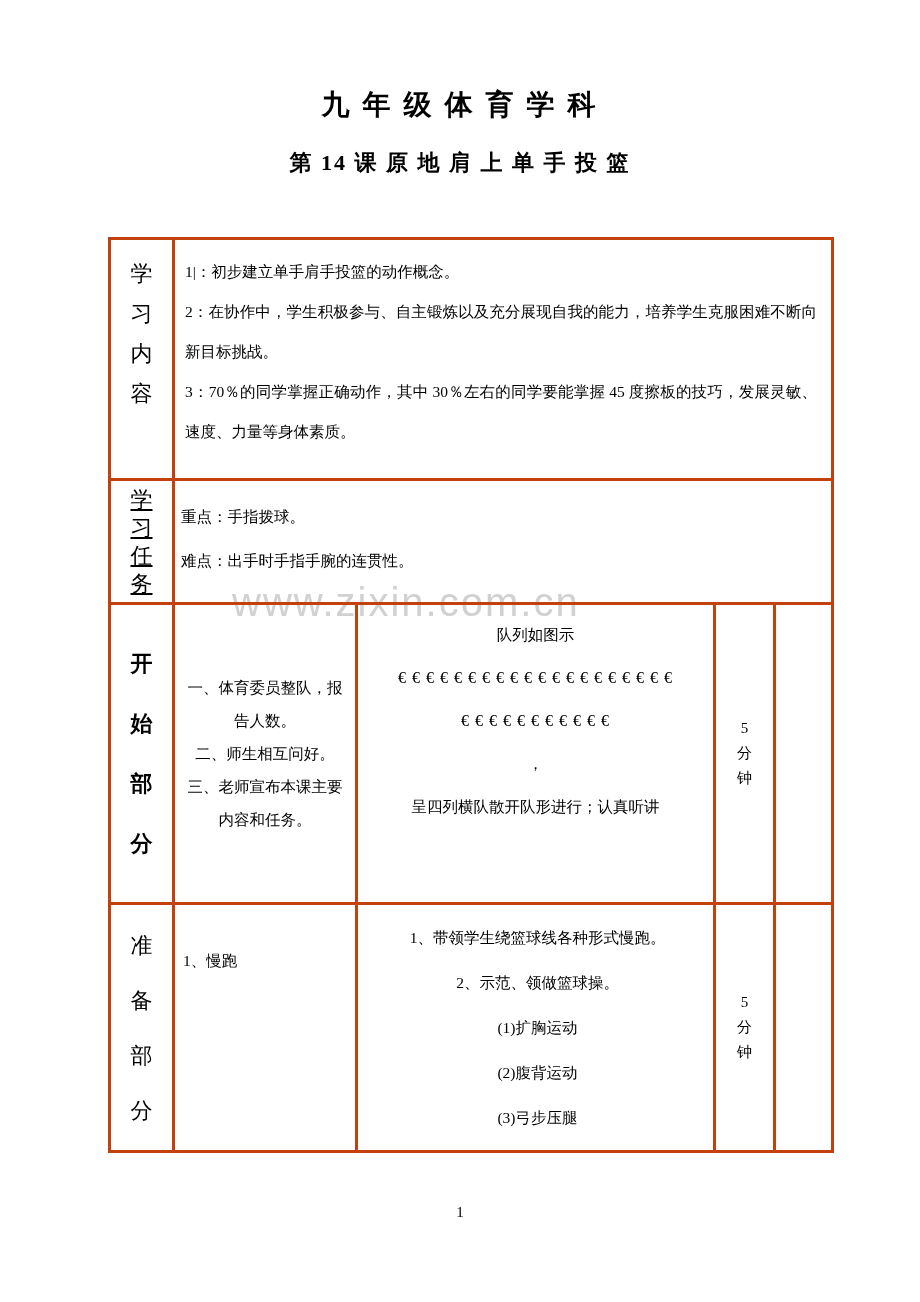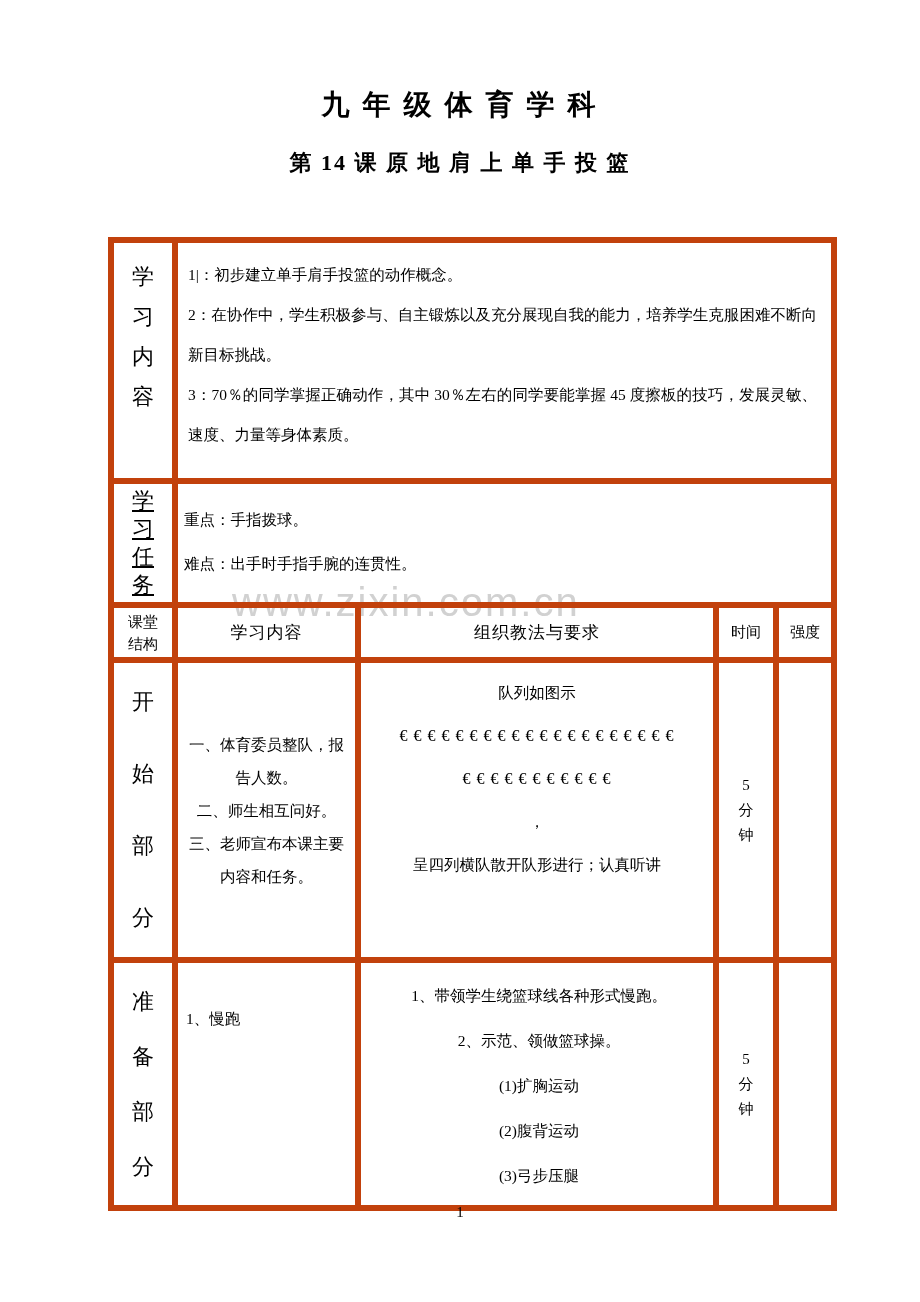--- a/index.html
+++ b/index.html
@@ -22,28 +22,28 @@
     font-family:"Liberation Sans","DejaVu Sans",sans-serif;
     font-size:40px; color:#c9c9c9; letter-spacing:2px; opacity:.85;
     white-space:nowrap;
   }
   table.lesson {
     position:absolute; top:237px; left:108px; width:723px;
     border-collapse:collapse; table-layout:fixed;
   }
   col.c1 { width:64px; } col.c2 { width:183px; } col.c3 { width:358px; }
   col.c4 { width:60px; } col.c5 { width:58px; }
-  td { border:6px solid #c2410c; font-size:15.5px; vertical-align:middle; background:transparent; }
+  td { border:3px solid #c2410c; font-size:15.5px; vertical-align:middle; background:transparent; }
 
   
   .label-cell { text-align:center; }
   .stack { width:1.25em; margin:0 auto; word-break:break-all; font-size:22px; text-align:center; }
   .lc1 { vertical-align:top; padding-top:14px; } .lc1 .stack { line-height:40px; }
   .lc2 .stack { line-height:28px;text-decoration:underline; }
-  .lc-start .stack { line-height:72px; }
+  .lc-start .stack { line-height:60px;font-weight:bold; }
   .lc-prep .stack { line-height:55px; }
 
   
   .bc1 { height:241px; vertical-align:top; padding:12px 14px 0 10px; line-height:40px; text-align:justify; }
   .bc1 p { margin:0; }
 
   
   .bc2 { height:124px; vertical-align:top; padding:14px 14px 0 6px; line-height:44px; }
   .bc2 p { margin:0; }
 
@@ -106,29 +106,20 @@
   <tr>
     <td class="label-cell lc2">
       <div class="stack">学习任务</div>
     </td>
     <td class="bc2" colspan="4">
       <p>重点：手指拨球。</p>
       <p>难点：出手时手指手腕的连贯性。</p>
     </td>
   </tr>
 
-  <tr class="hdr">
-    <td class="h-struct">
-      <div class="stack2">课堂结构</div>
-    </td>
-    <td class="h-mid">学习内容</td>
-    <td class="h-mid">组织教法与要求</td>
-    <td class="h-small">时间</td>
-    <td class="h-small">强度</td>
-  </tr>
 
   <tr>
     <td class="label-cell lc-start">
       <div class="stack">开始部分</div>
     </td>
     <td class="start-content">
       <p>一、体育委员整队，报告人数。</p>
       <p>二、师生相互问好。</p>
       <p>三、老师宣布本课主要内容和任务。</p>
     </td>

